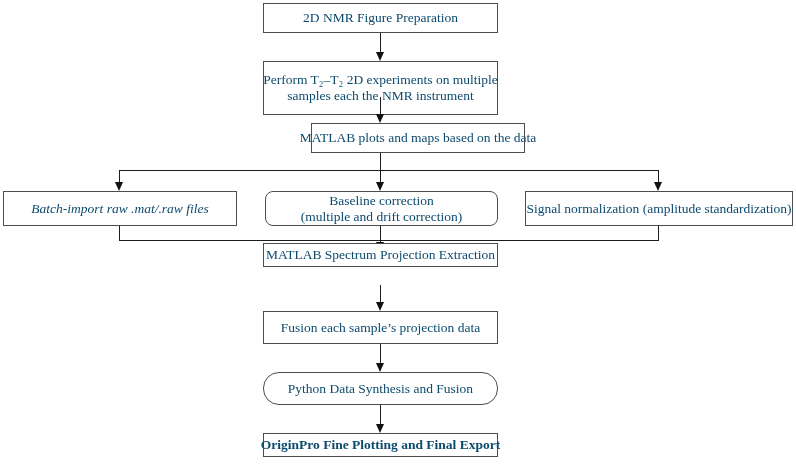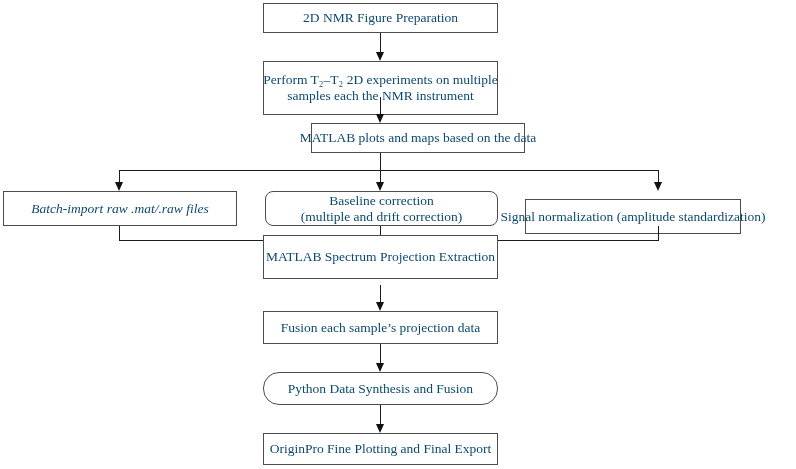--- a/index.html
+++ b/index.html
@@ -84,49 +84,49 @@
 
   <div class="node" style="left:3px; top:191px; width:234px; height:35px;font-style:italic;">
     <span class="bl">Batch-import raw .mat/.raw files</span>
   </div>
 
   <div class="node" style="left:265px; top:191px; width:233px; height:35px;border-radius:8px;">
     <span class="bl">Baseline correction</span>
     <span class="bl">(multiple and drift correction)</span>
   </div>
 
-  <div class="node" style="left:525px; top:199px; width:216px; height:35px;">
+  <div class="node" style="left:525px; top:191px; width:268px; height:35px;">
     <span class="bl">Signal normalization (amplitude standardization)</span>
   </div>
 
   <div class="edge vline" style="left:119px; top:226px; height:15px;"></div>
   <div class="edge vline" style="left:380px; top:226px; height:15px;"></div>
   <div class="edge vline" style="left:658px; top:226px; height:15px;"></div>
   <div class="edge hline" style="left:119px; top:240px; width:540px;"></div>
   <div class="edge vline" style="left:380px; top:240px; height:3px;"></div>
   <div class="ah" style="left:376px; top:242px;"></div>
 
-  <div class="node" style="left:263px; top:235px; width:235px; height:44px;">
+  <div class="node" style="left:263px; top:243px; width:235px; height:24px;">
     <span class="bl">MATLAB Spectrum Projection Extraction</span>
   </div>
 
   <div class="edge vline" style="left:380px; top:285px; height:18px;"></div>
   <div class="ah" style="left:376px; top:302px;"></div>
 
   <div class="node" style="left:263px; top:311px; width:235px; height:33px;">
     <span class="bl">Fusion each sample’s projection data</span>
   </div>
 
   <div class="edge vline" style="left:380px; top:344px; height:20px;"></div>
   <div class="ah" style="left:376px; top:363px;"></div>
 
   <div class="node" style="left:263px; top:372px; width:235px; height:33px;border-radius:16px;">
     <span class="bl">Python Data Synthesis and Fusion</span>
   </div>
 
   <div class="edge vline" style="left:380px; top:405px; height:20px;"></div>
   <div class="ah" style="left:376px; top:424px;"></div>
 
-  <div class="node" style="left:263px; top:433px; width:235px; height:32px;">
+  <div class="node" style="left:263px; top:433px; width:235px; height:24px;font-weight:bold;">
     <span class="bl">OriginPro Fine Plotting and Final Export</span>
   </div>
 
 </div>
 
 </body></html>

